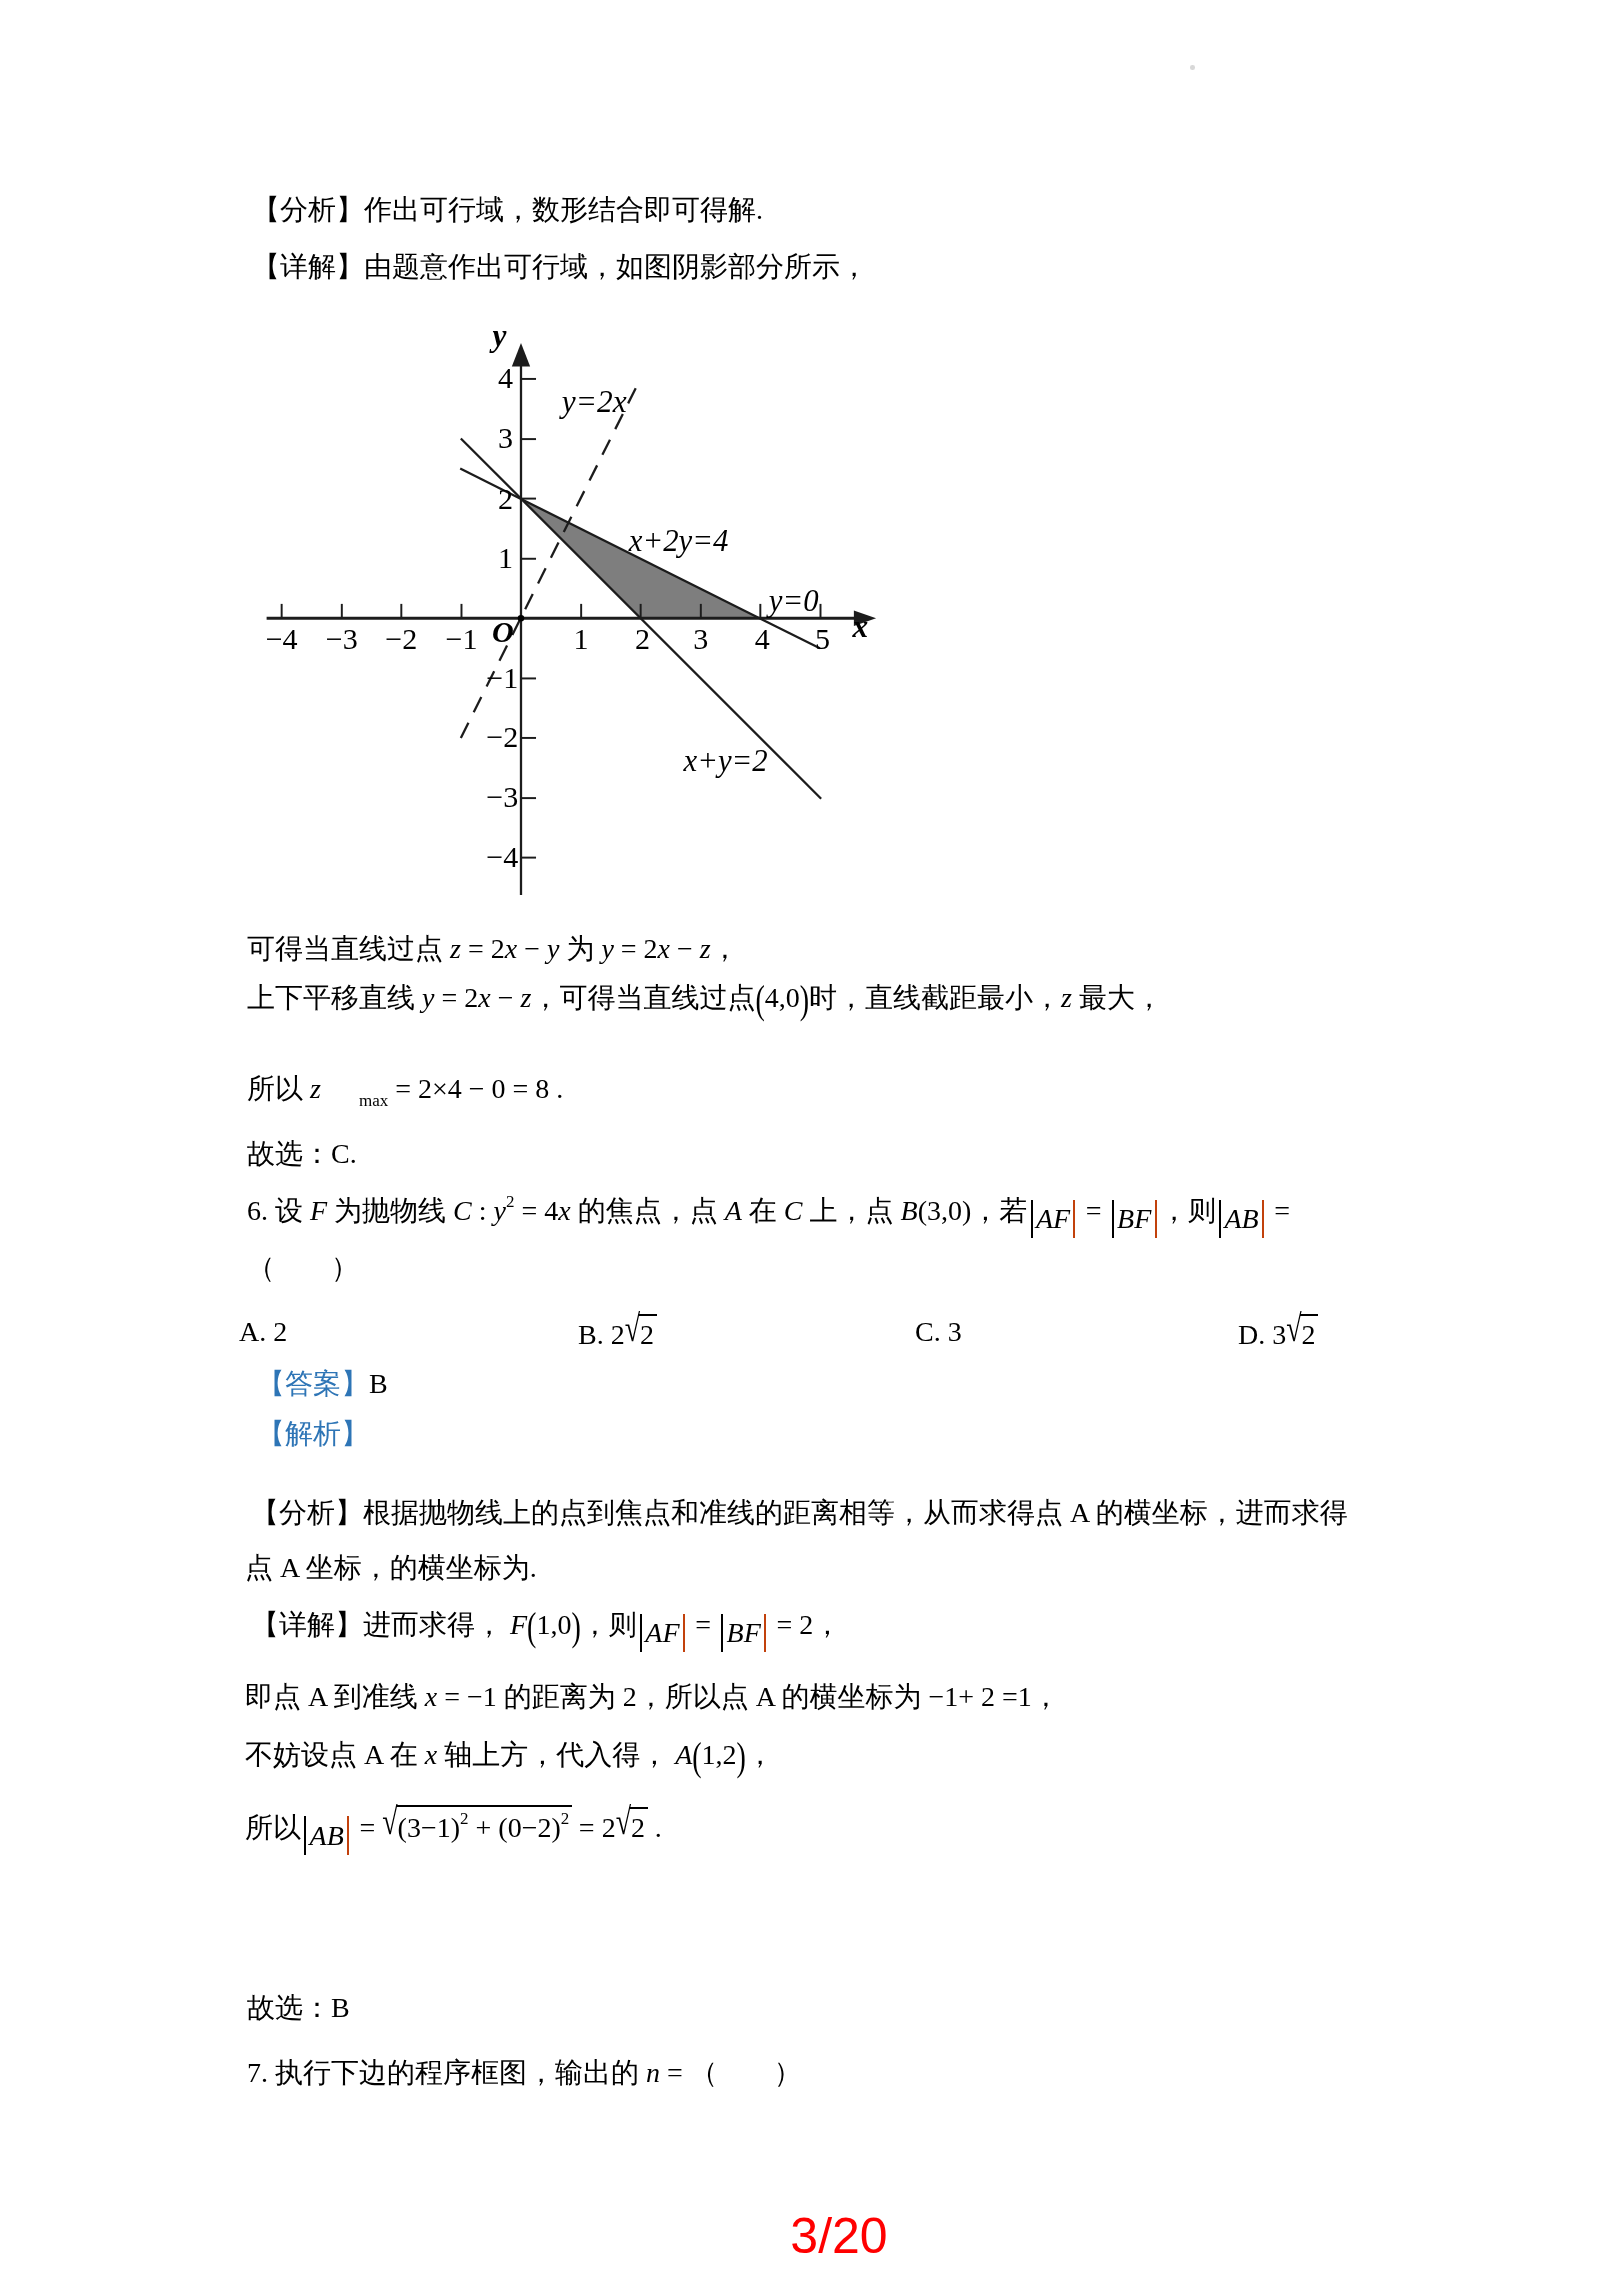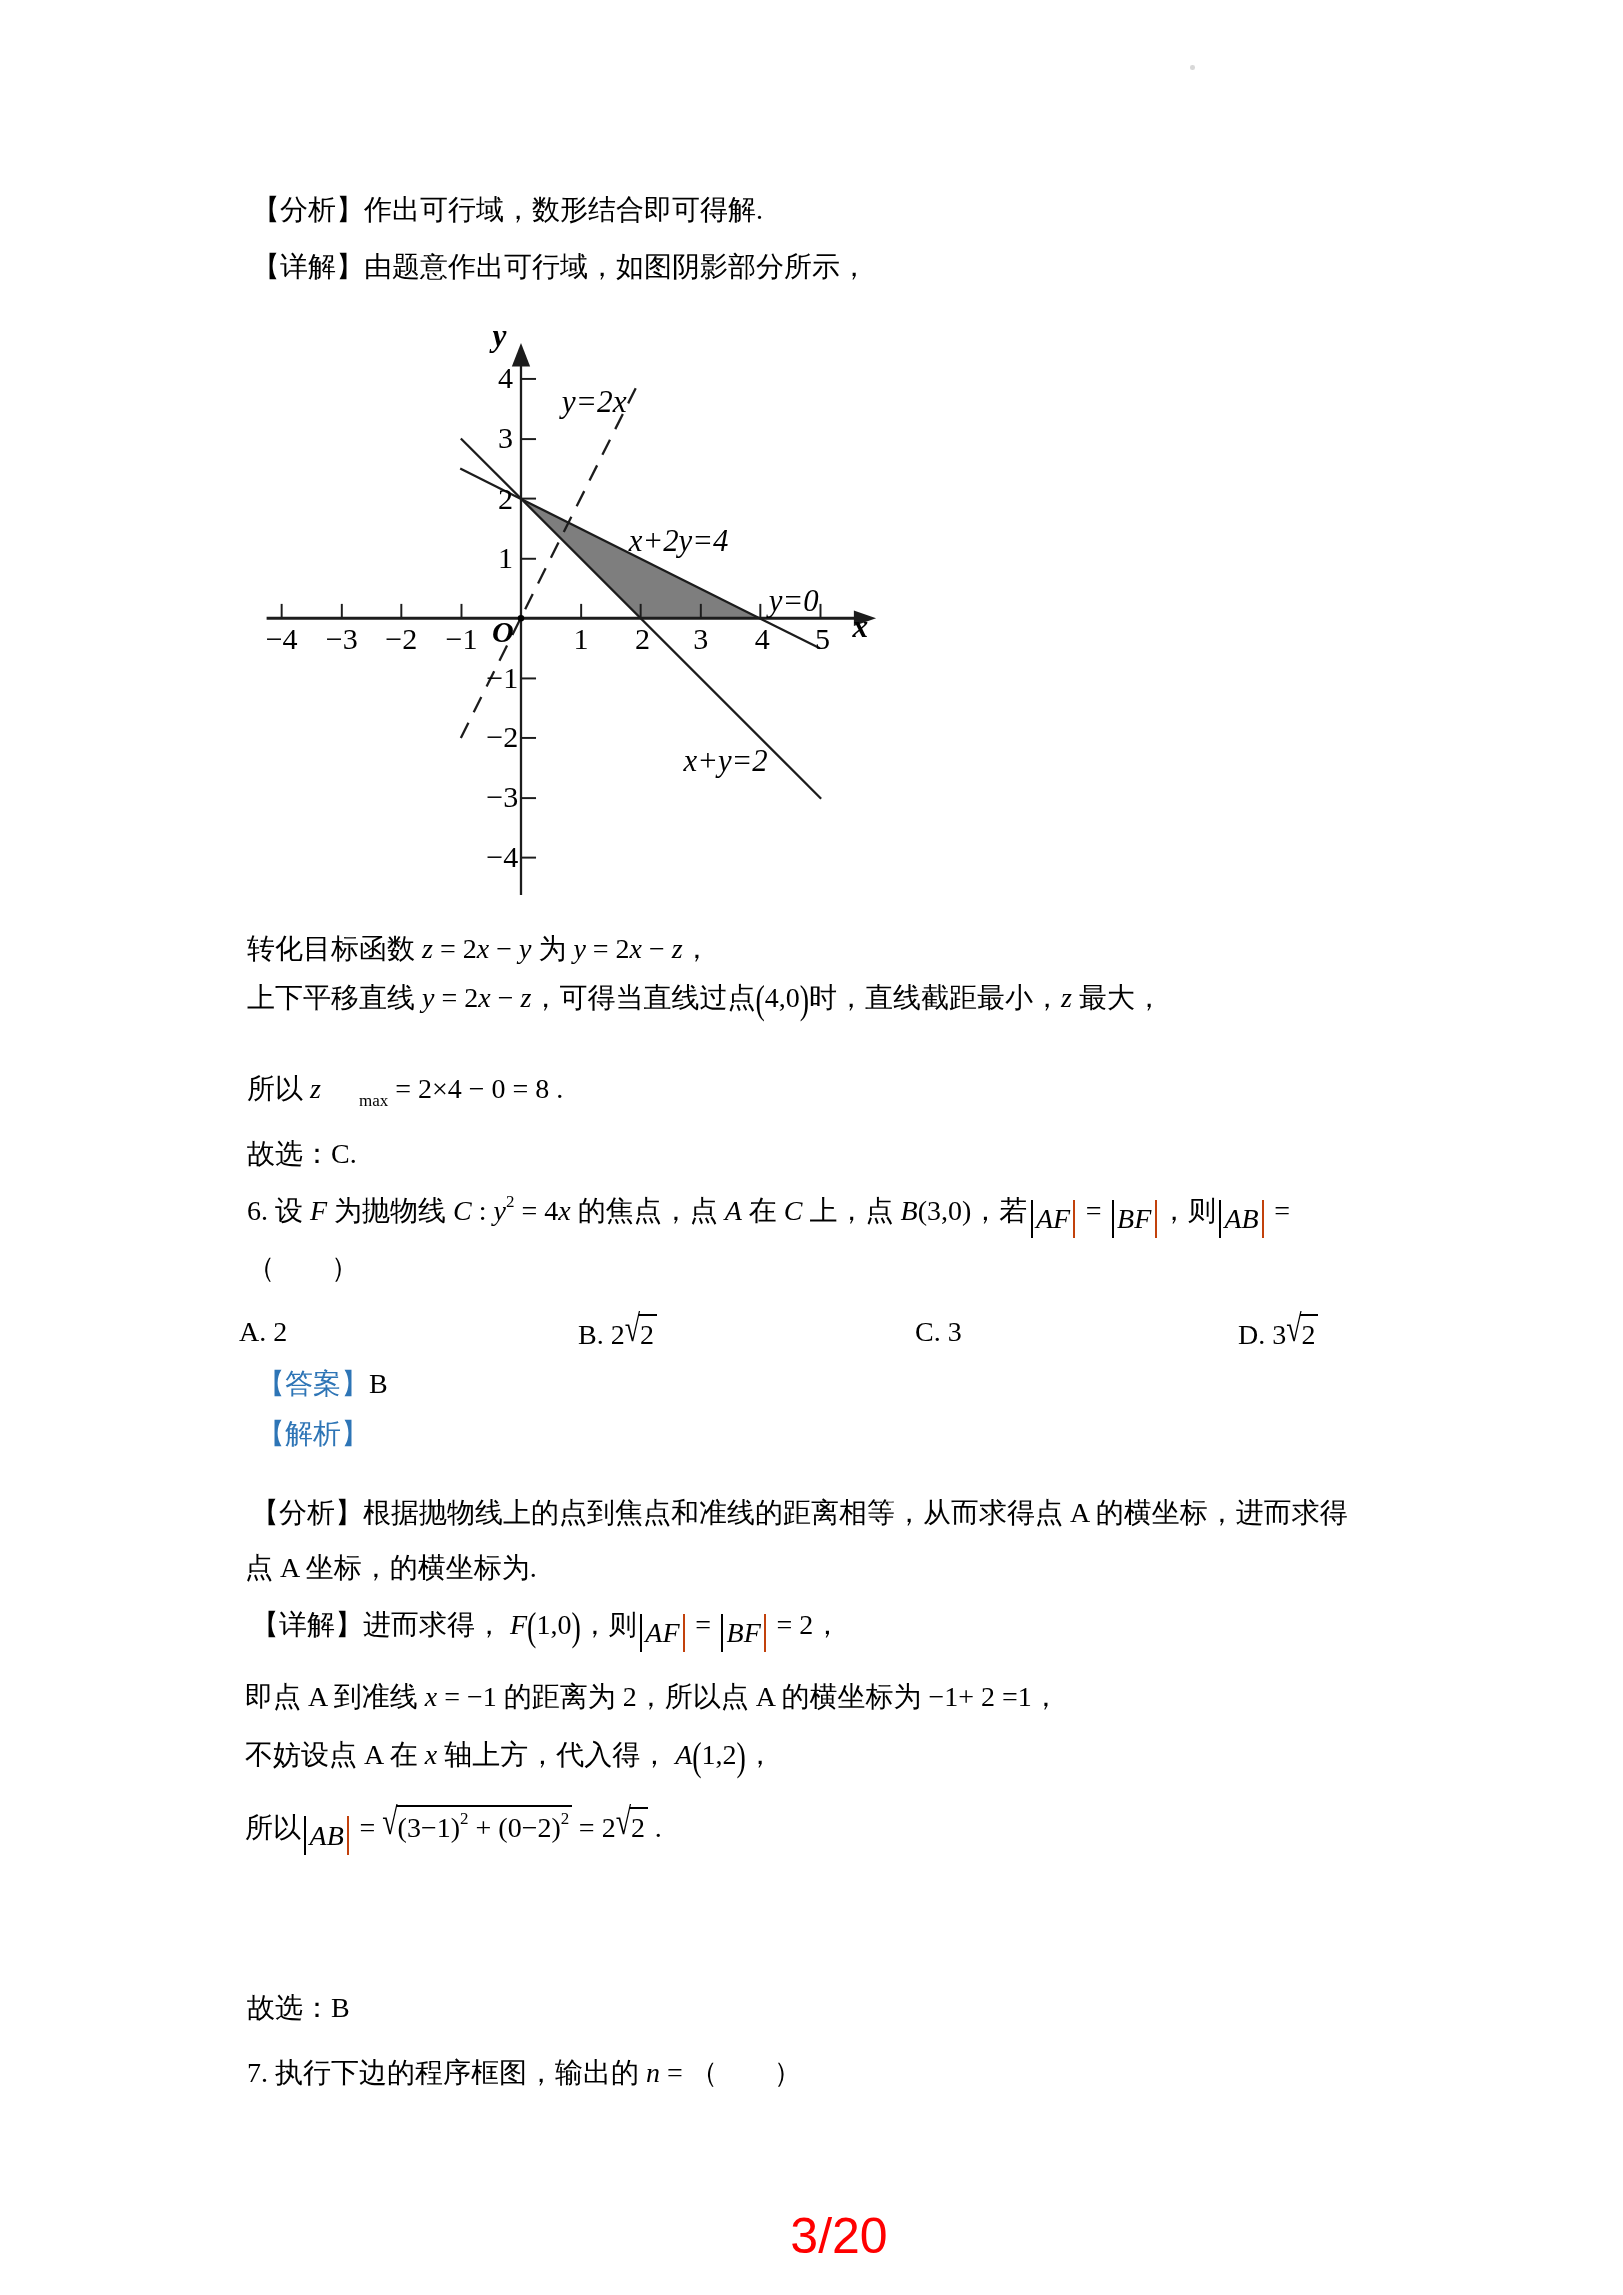--- a/index.html
+++ b/index.html
@@ -89,21 +89,21 @@
     <text x="764" y="528" font-size="48" font-style="italic" font-weight="bold" text-anchor="middle">y</text>
     <text x="1316" y="974" font-size="48" font-style="italic" font-weight="bold" text-anchor="middle">x</text>
     <text x="786" y="982" font-size="46" font-style="italic" font-weight="bold" text-anchor="end">O</text>
 
     <text x="909" y="629" font-size="48" font-style="italic" text-anchor="middle">y=2x</text>
     <text x="1038" y="842" font-size="47" font-style="italic" text-anchor="middle">x+2y=4</text>
     <text x="1214" y="934" font-size="47" font-style="italic" text-anchor="middle">y=0</text>
     <text x="1110" y="1178" font-size="47" font-style="italic" text-anchor="middle">x+y=2</text>
   </svg>
 
-  <div class="line" style="left:247px;top:931px"><span>转化目标函数 </span><span class="it">z</span><span> = 2</span><span class="it">x</span><span> − </span><span class="it">y</span><span> 为 </span><span class="it">y</span><span> = 2</span><span class="it">x</span><span> − </span><span class="it">z</span><span>，</span></div>
+  <div class="line" style="left:247px;top:931px"><span>可得当直线过点 </span><span class="it">z</span><span> = 2</span><span class="it">x</span><span> − </span><span class="it">y</span><span> 为 </span><span class="it">y</span><span> = 2</span><span class="it">x</span><span> − </span><span class="it">z</span><span>，</span></div>
   <div class="line" style="left:247px;top:980px"><span>上下平移直线 </span><span class="it">y</span><span> = 2</span><span class="it">x</span><span> − </span><span class="it">z</span><span>，可得当直线过点</span><span class="tp">(</span><span>4,0</span><span class="tp">)</span><span>时，直线截距最小，</span><span class="it">z</span><span> 最大，</span></div>
   <div class="line" style="left:247px;top:1071px"><span>所以 </span><span class="it">z</span><span class="sub">max</span><span> = 2×4 − 0 = 8 .</span></div>
   <div class="line" style="left:247px;top:1136px"><span>故选：C.</span></div>
 
   <div class="line" style="left:247px;top:1191px"><span>6. 设 </span><span class="it">F</span><span> 为抛物线 </span><span class="it">C</span><span> : </span><span class="it">y</span><span class="sup">2</span><span> = 4</span><span class="it">x</span><span> 的焦点，点 </span><span class="it">A</span><span> 在 </span><span class="it">C</span><span> 上，点 </span><span class="it">B</span><span>(3,0)</span><span>，若</span><span class="abs">AF</span><span> = </span><span class="abs">BF</span><span>，则</span><span class="abs">AB</span><span> =</span></div>
   <div class="line" style="left:247px;top:1250px"><span>（　　）</span></div>
 
   <div class="line options" style="left:0;top:1314px;width:1623px;height:59px">
     <span class="opt" style="left:239px"><span>A. 2</span></span>
     <span class="opt" style="left:578px"><span>B. 2</span><span class="sqrt"><span class="sign">√</span><span class="rad"><span>2</span></span></span></span>

